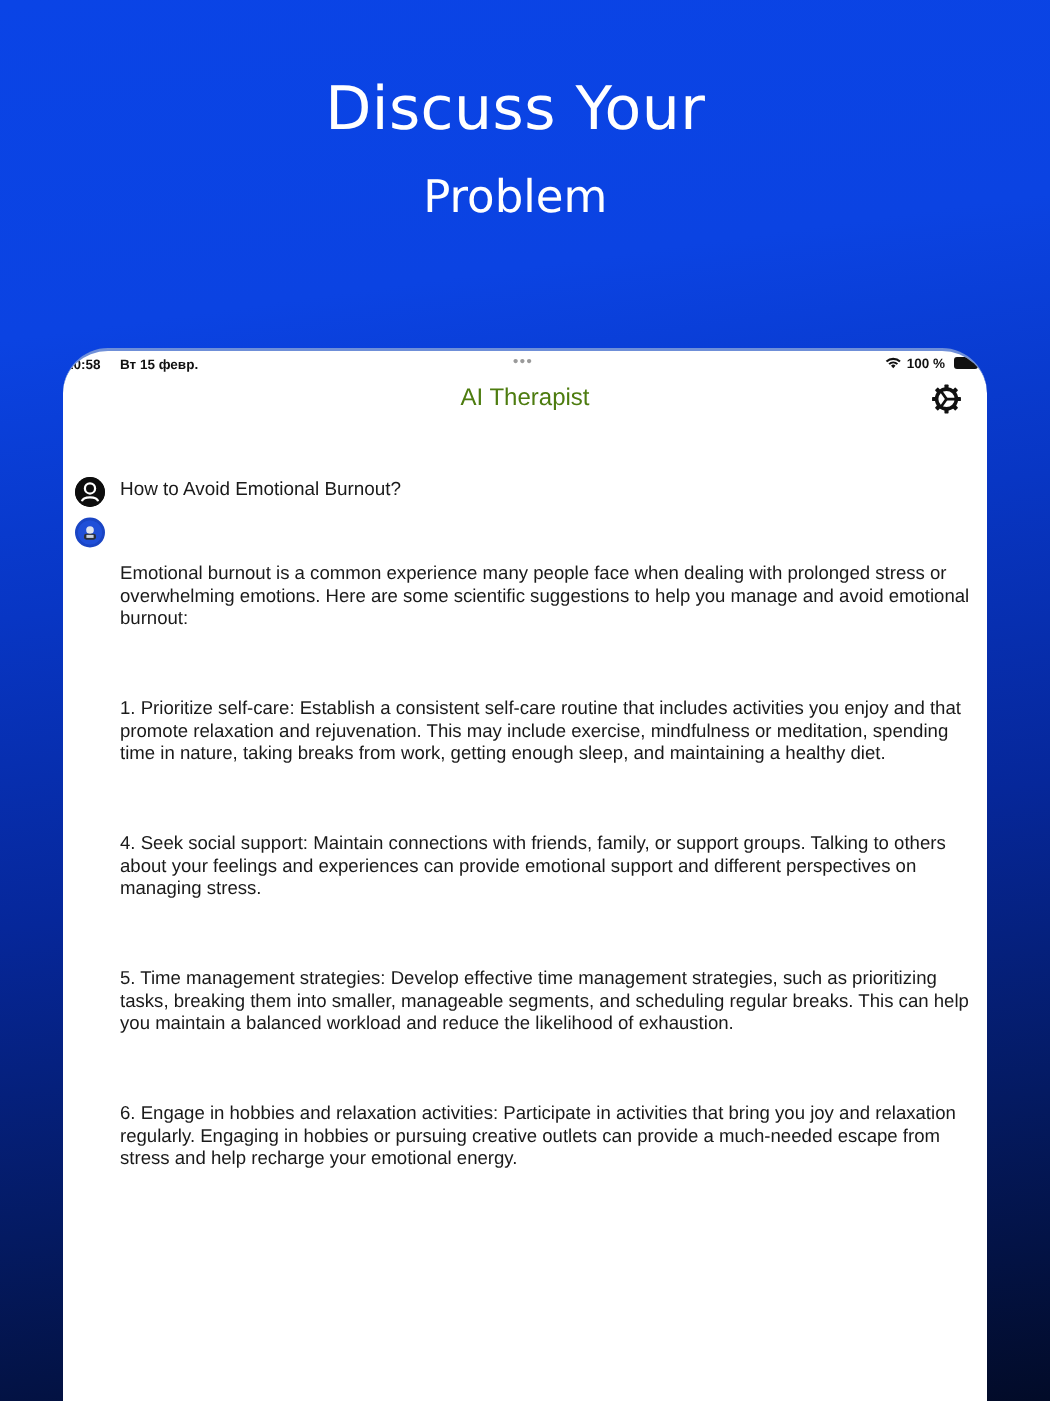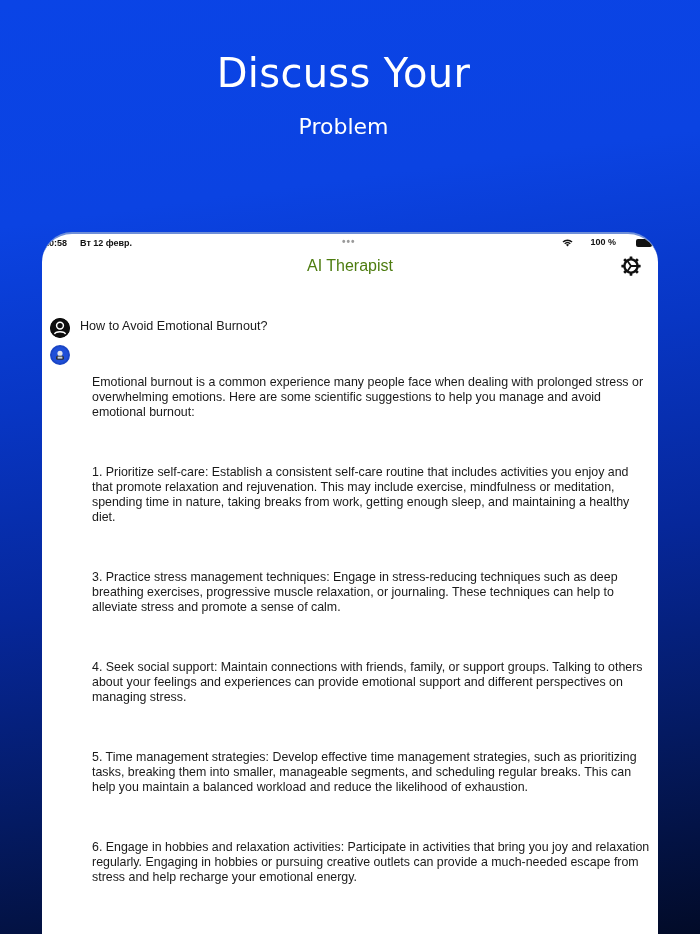--- a/index.html
+++ b/index.html
@@ -13,21 +13,21 @@
       position: absolute; left: 0; top: 0; width: 687px; height: 225px;
       text-align: center; color: #ffffff;
     }
     .hero-title {
       position: absolute; left: 0; right: 0; top: 50px;
       font-size: 40px; font-weight: 500; letter-spacing: 0.3px;
       font-family: "DejaVu Sans", sans-serif;
     }
     .hero-subtitle {
       position: absolute; left: 0; right: 0; top: 114px;
-      font-size: 22px; font-weight: 500;
+      font-size: 30px; font-weight: 500;
       font-family: "DejaVu Sans", sans-serif;
     }
     .device {
       position: absolute; left: 42px; top: 232px;
       width: 616px; height: 720px;
       background: #ffffff;
       border-top-left-radius: 30px;
       border-top-right-radius: 30px;
       border-top: 2px solid #6f8fd8;
       overflow: hidden;
@@ -35,21 +35,21 @@
     .status-bar {
       position: absolute; left: 0; right: 0; top: 2px; height: 16px;
       font-size: 9px; color: #111; font-weight: 700;
     }
     .status-time { position: absolute; left: 2px; top: 2px; }
     .status-date { position: absolute; left: 38px; top: 2px; }
     .status-dots {
       position: absolute; left: 300px; top: 0px;
       font-size: 10px; color: #9a9a9a; letter-spacing: 1px;
     }
-    .status-right { position: absolute; right: 6px; top: 1px; display: flex; align-items: flex-end; gap: 17px; }
+    .status-right { position: absolute; right: 6px; top: 1px; display: flex; align-items: center; gap: 3px; }
     .battery {
       width: 16px; height: 8px; border-radius: 2px; background: #111;
       margin-left: 3px;
     }
     .nav-bar {
       position: absolute; left: 0; right: 0; top: 20px; height: 28px;
     }
     .nav-title {
       position: absolute; left: 0; right: 0; top: 3px;
       text-align: center; font-size: 16px; color: #4d7c0f;
@@ -68,34 +68,34 @@
     .msg-bot { margin-top: 9px; }
     .msg-bot .avatar {
       top: 0px; background: #1f4fd8;
       border: 2px solid #1a45c4;
     }
     .msg-text {
       font-size: 12.4px; line-height: 15px; color: #1a1a1a;
       white-space: pre-wrap;
     }
     .msg-user .msg-text { font-size: 12.6px; line-height: 20px; }
-    .para { margin-bottom: 15px; margin-left: 12px; }
+    .para { margin-bottom: 15px; }
   </style>
 </head>
 <body>
 
 <div class="hero">
   <div class="hero-title">Discuss Your</div>
   <div class="hero-subtitle">Problem</div>
 </div>
 
 <div class="device">
   <div class="status-bar">
     <span class="status-time">20:58</span>
-    <span class="status-date">Вт 12 февр.</span>
+    <span class="status-date">Вт 15 февр.</span>
     <span class="status-dots">•••</span>
     <span class="status-right">
       <svg width="11" height="8" viewBox="0 0 22 16">
         <path d="M11 15 L8 11.5 A4.5 4.5 0 0 1 14 11.5 Z" fill="#111"></path>
         <path d="M4.5 8.5 A9.5 9.5 0 0 1 17.5 8.5 L15.6 10.4 A7 7 0 0 0 6.4 10.4 Z" fill="#111"></path>
         <path d="M1 5 A14.5 14.5 0 0 1 21 5 L19 7 A12 12 0 0 0 3 7 Z" fill="#111"></path>
       </svg>
       <span>100 %</span>
       <span class="battery"></span>
     </span>
@@ -136,21 +136,20 @@
     <div class="msg msg-bot">
       <svg class="avatar" viewBox="0 0 20 20">
         <circle cx="10" cy="10" r="10" fill="#1f4fd8"></circle>
         <circle cx="10" cy="8" r="3.2" fill="#dfe4ee"></circle>
         <rect x="5" y="11" width="10" height="5" rx="2" fill="#2a2f3a"></rect>
         <rect x="7" y="12" width="6" height="2.5" fill="#c9d2e2"></rect>
       </svg>
       <div class="msg-text">
         <p class="para">Emotional burnout is a common experience many people face when dealing with prolonged stress or overwhelming emotions. Here are some scientific suggestions to help you manage and avoid emotional burnout:</p>
         <p class="para">1. Prioritize self-care: Establish a consistent self-care routine that includes activities you enjoy and that promote relaxation and rejuvenation. This may include exercise, mindfulness or meditation, spending time in nature, taking breaks from work, getting enough sleep, and maintaining a healthy diet.</p>
-        <p class="para">3. Practice stress management techniques: Engage in stress-reducing techniques such as deep breathing exercises, progressive muscle relaxation, or journaling. These techniques can help to alleviate stress and promote a sense of calm.</p>
         <p class="para">4. Seek social support: Maintain connections with friends, family, or support groups. Talking to others about your feelings and experiences can provide emotional support and different perspectives on managing stress.</p>
         <p class="para">5. Time management strategies: Develop effective time management strategies, such as prioritizing tasks, breaking them into smaller, manageable segments, and scheduling regular breaks. This can help you maintain a balanced workload and reduce the likelihood of exhaustion.</p>
         <p class="para">6. Engage in hobbies and relaxation activities: Participate in activities that bring you joy and relaxation regularly. Engaging in hobbies or pursuing creative outlets can provide a much-needed escape from stress and help recharge your emotional energy.</p>
         
         
       </div>
     </div>
   </div>
 </div>
 

